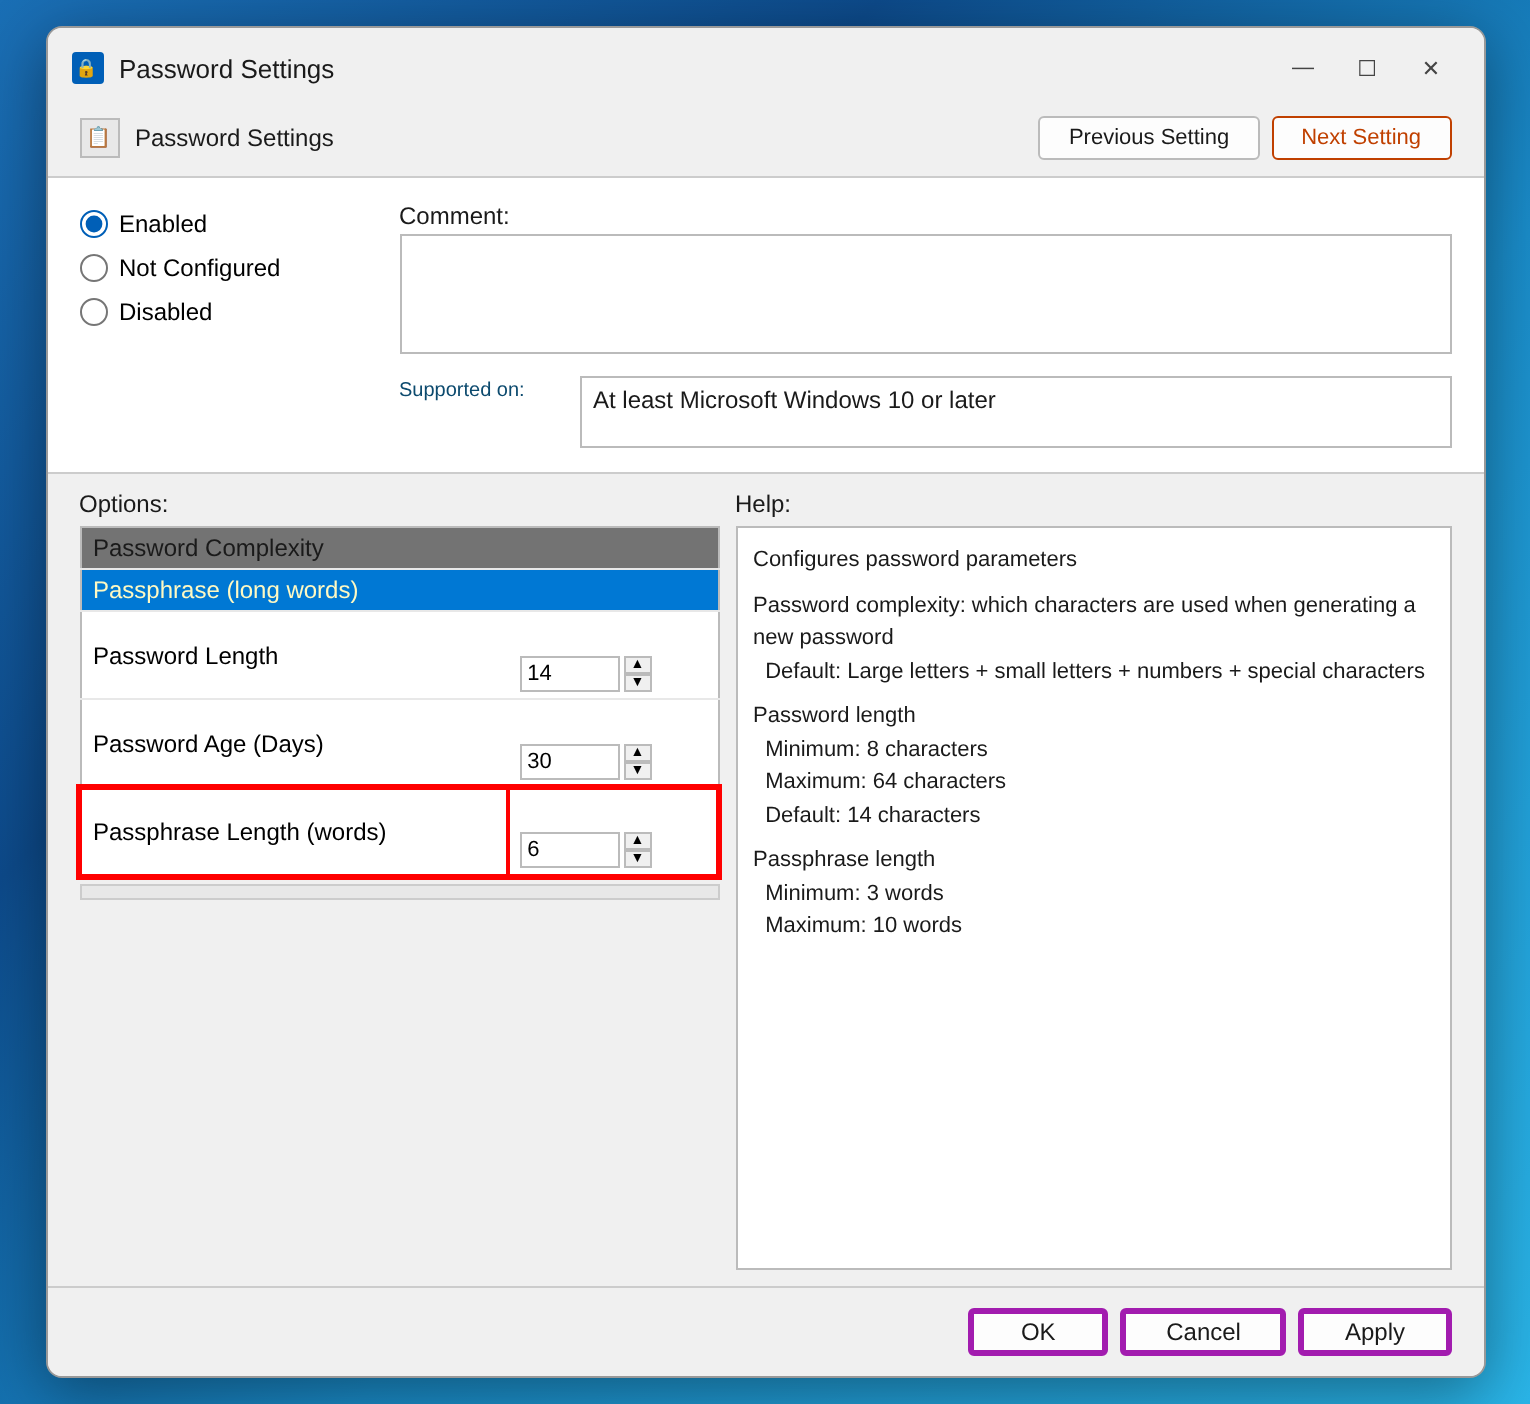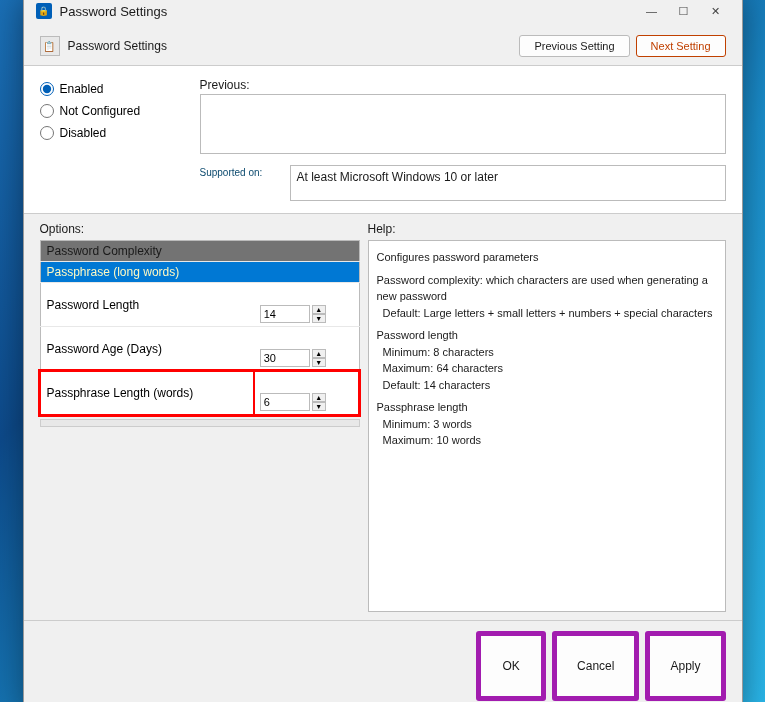--- a/index.html
+++ b/index.html
@@ -271,22 +271,22 @@
 
     .footer {
       background: #f0f0f0;
       padding: 10px 16px;
       display: flex;
       justify-content: flex-end;
       gap: 6px;
       border-top: 1px solid #ccc;
     }
     .footer-btn {
-      padding: 23px 20px;
-      border: 5px solid #a21caf;
+      padding: 2px 20px;
+      border: 3px solid #a21caf;
       background: #fdfdfd;
       cursor: pointer;
       font-size: 12px;
       border-radius: 3px;
       color: #1a1a1a;
       min-width: 70px;
     }
   </style>
 </head>
 <body>
@@ -333,21 +333,21 @@
         <input type="radio" name="config" style="">
         <label>Not Configured</label>
       </div>
       <div class="radio-item">
         <input type="radio" name="config" style="">
         <label>Disabled</label>
       </div>
     </div>
 
     <div class="comment-section">
-      <div class="comment-label">Previous:</div>
+      <div class="comment-label">Comment:</div>
       <textarea class="comment-box" style=""></textarea>
     </div>
 
     <div class="supported-row">
       <div class="supported-label">Supported on:</div>
       <div class="supported-box">At least Microsoft Windows 10 or later</div>
     </div>
   </div>
 
   <div class="bottom-section">

